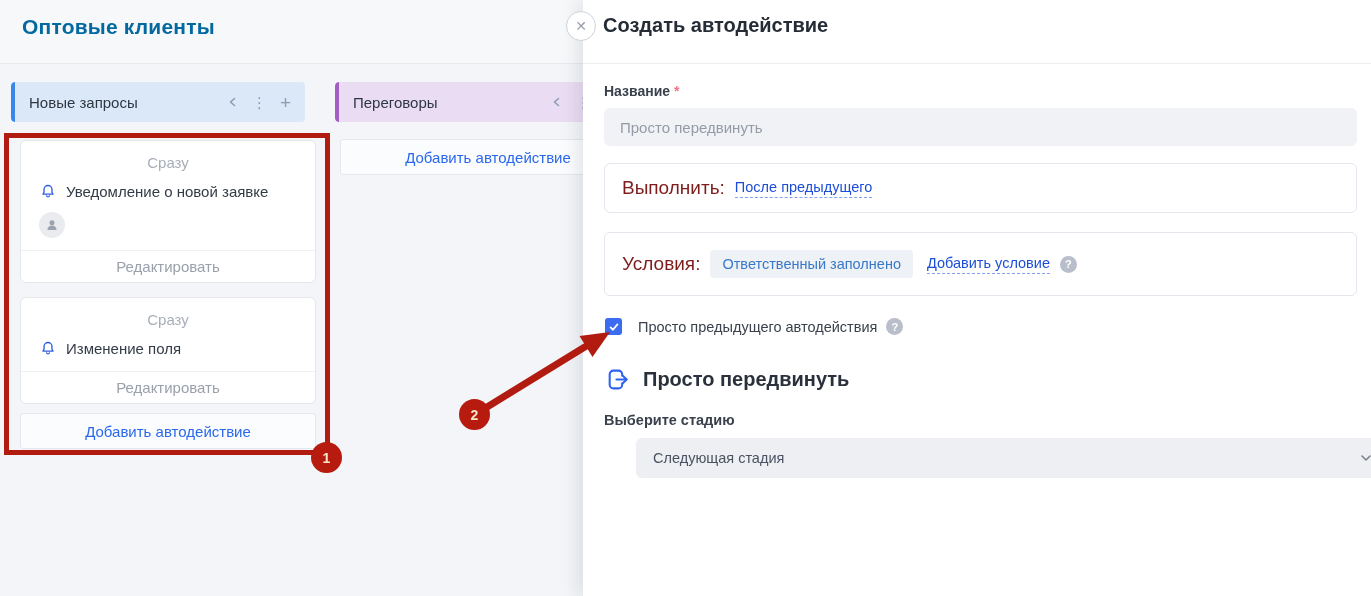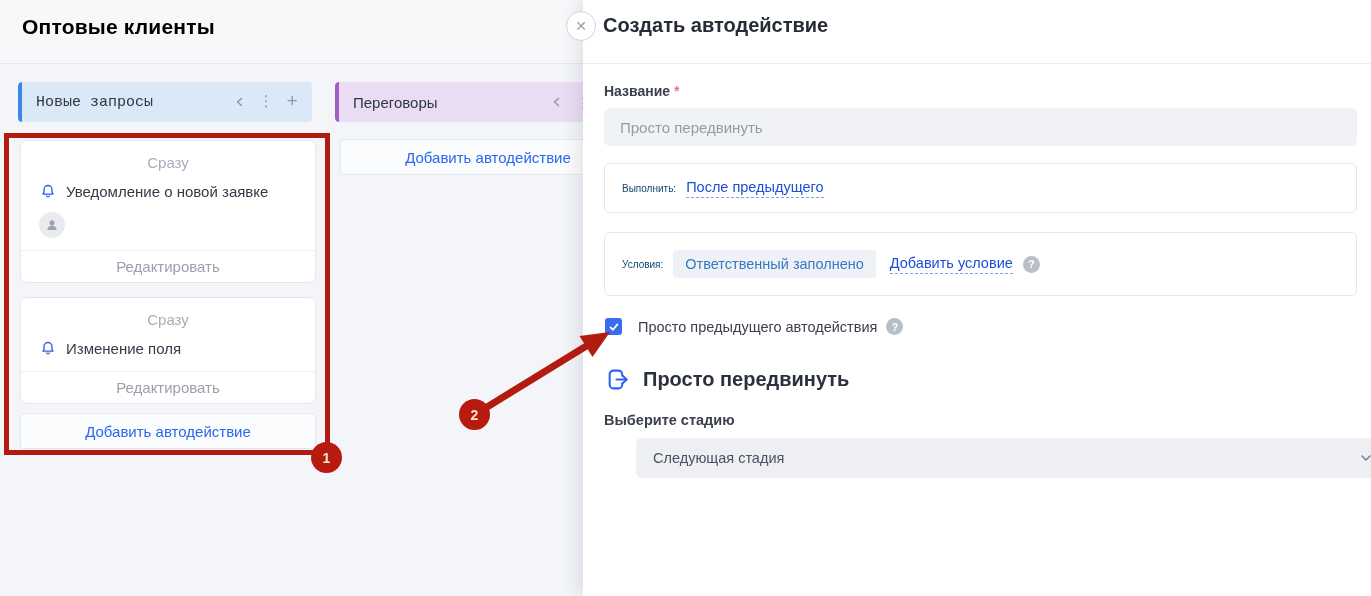--- a/index.html
+++ b/index.html
@@ -10,34 +10,34 @@
     font-family:"Liberation Sans","DejaVu Sans",sans-serif;
     color:#333b47;
   }
   
   .left-header {
     position:absolute; left:0; top:0; width:583px; height:64px;
     background:#f7f8fa; border-bottom:1px solid #e6e8ec;
   }
   .page-title {
     position:absolute; left:22px; top:15px;
-    font-size:21px; font-weight:700; color:#000000; letter-spacing:.2px;
+    font-size:21px; font-weight:700; color:#0369a1; letter-spacing:.2px;
   }
   .col-header {
     position:absolute; top:82px; height:40px; width:294px;
     border-radius:4px; display:flex; align-items:center;
     padding:0 14px 0 18px; overflow:hidden;
   }
   .col-header .accent {
     position:absolute; left:0; top:0; bottom:0; width:4px; border-radius:4px 0 0 4px;
   }
   .col-header .col-name { font-size:15px; font-weight:500; color:#2e3742; }
   .col-header .hdr-icons { margin-left:auto; display:flex; align-items:center; gap:13px; }
   .hdr-icons .ico { color:#8b9cb3; font-size:16px; line-height:1; display:flex; align-items:center; }
-  .col1 { left:18px; background:#dbe8f7;font-family:Liberation Mono, monospace; }
+  .col1 { left:11px; background:#dbe8f7; }
   .col2 { left:335px; background:#eadcf3; }
   .card {
     position:absolute; left:20px; width:296px; background:#ffffff;
     border:1px solid #e4e7ec; border-radius:6px;text-align:center;
   }
   .card .card-body { padding:13px 18px 0 18px; }
   .trigger-label { font-size:15px; color:#a8aeb9; margin-bottom:11px; }
   .action-row { display:flex; align-items:center; gap:9px; }
   .action-row .action-text { font-size:15px; color:#333b47; }
   .avatar {
@@ -82,21 +82,21 @@
     position:absolute; left:21px; top:108px; width:753px; height:38px;
     background:#f0f2f6; border:none; border-radius:6px; outline:none;
     padding:0 16px; font-size:15px; color:#949ba6;
     font-family:"Liberation Sans","DejaVu Sans",sans-serif;
   }
   .rule-box {
     position:absolute; left:21px; width:753px;
     border:1px solid #e3e6ec; border-radius:6px; background:#fff;
     display:flex; align-items:center; padding:0 17px; gap:10px;
   }
-  .rule-box .rb-label { font-size:10px; color:#0c4a6e; }
+  .rule-box .rb-label { font-size:19px; color:#7f1d1d; }
   .dashed-link {
     font-size:14.5px; color:#1d4ed8; text-decoration:none;
     border-bottom:1px dashed #7ea3f3; cursor:pointer; line-height:1.35;
   }
   .chip {
     background:#eef1f5; border-radius:4px; padding:6px 12px;
     font-size:14.5px; color:#3878c8; cursor:pointer;
   }
   .help-ico {
     width:17px; height:17px; border-radius:50%; background:#b8bfca;

